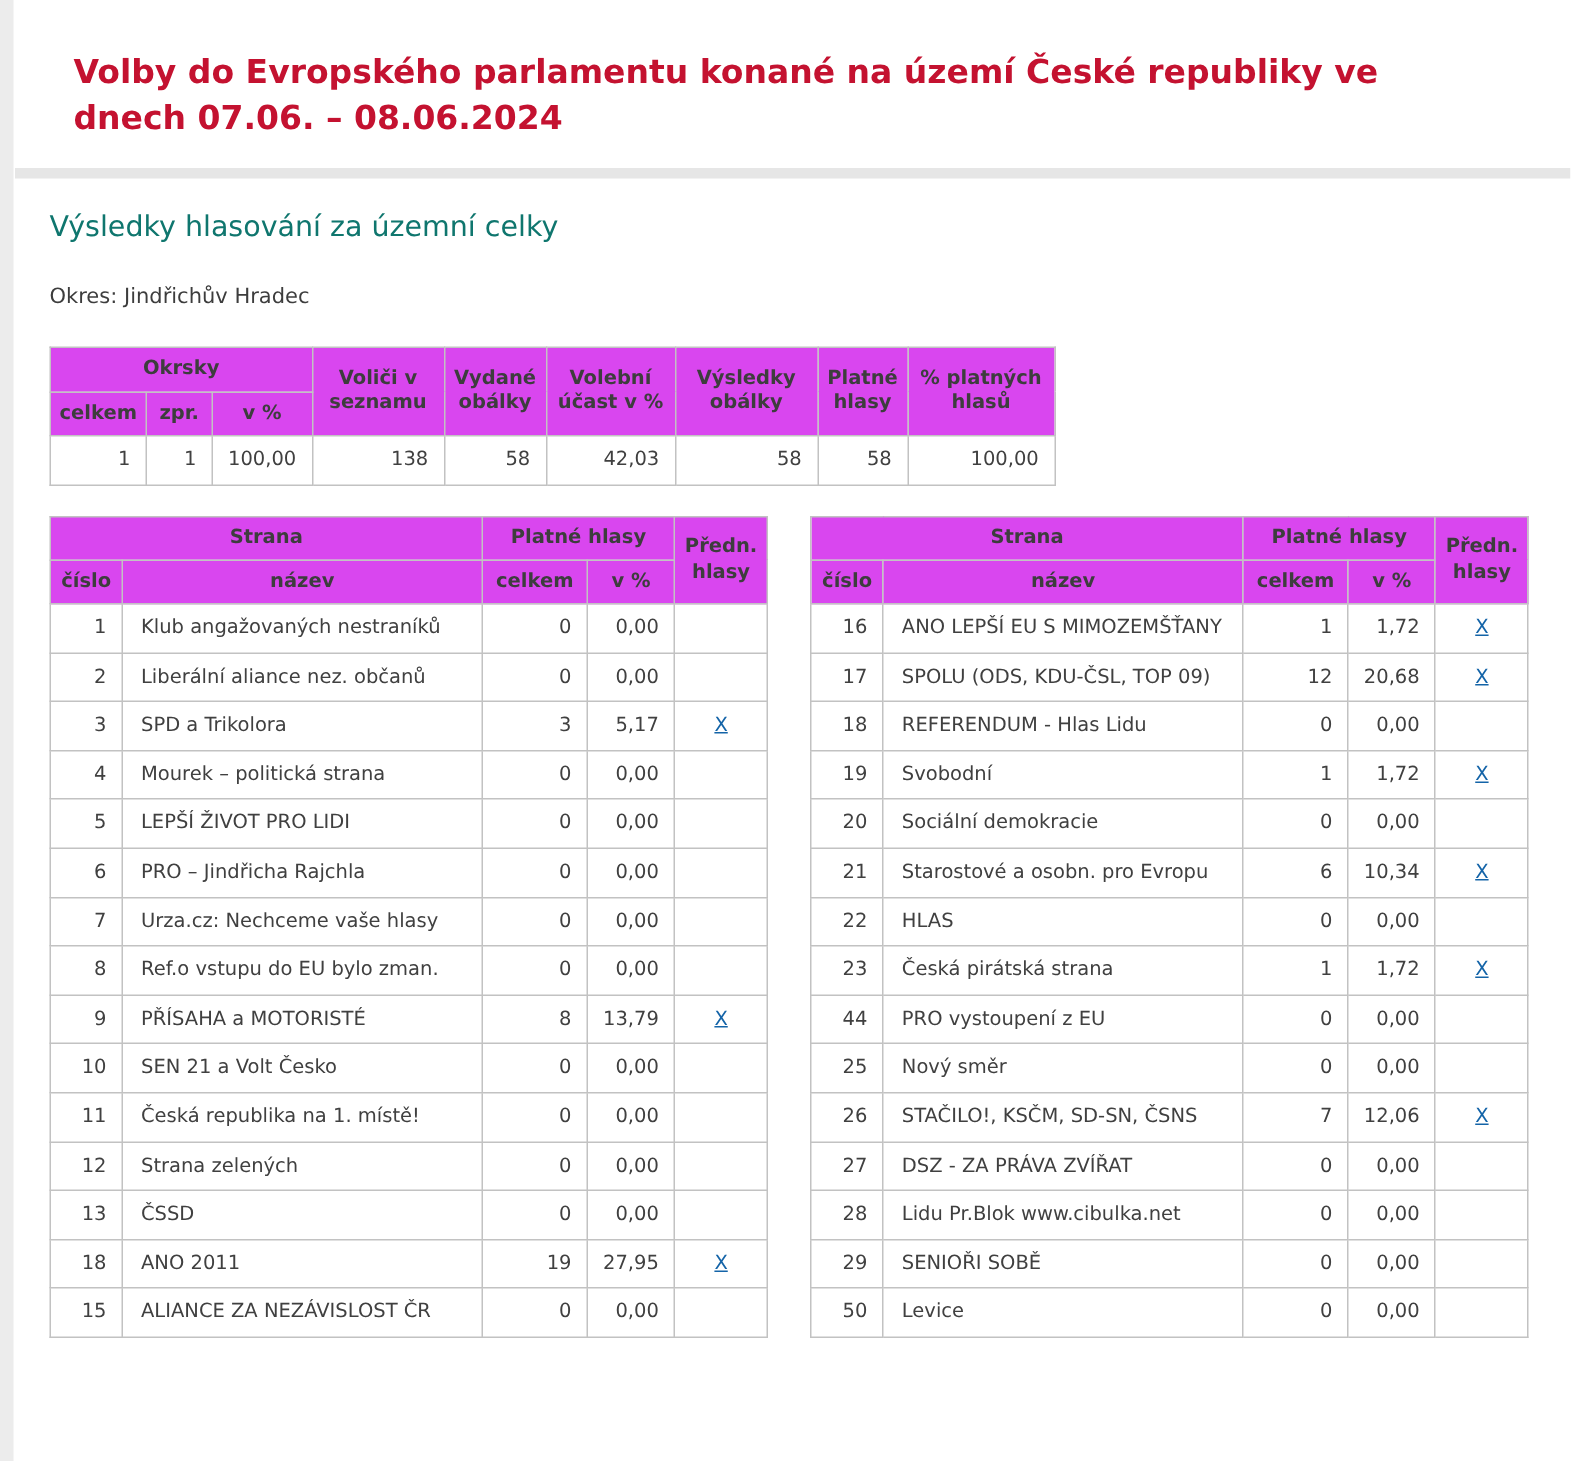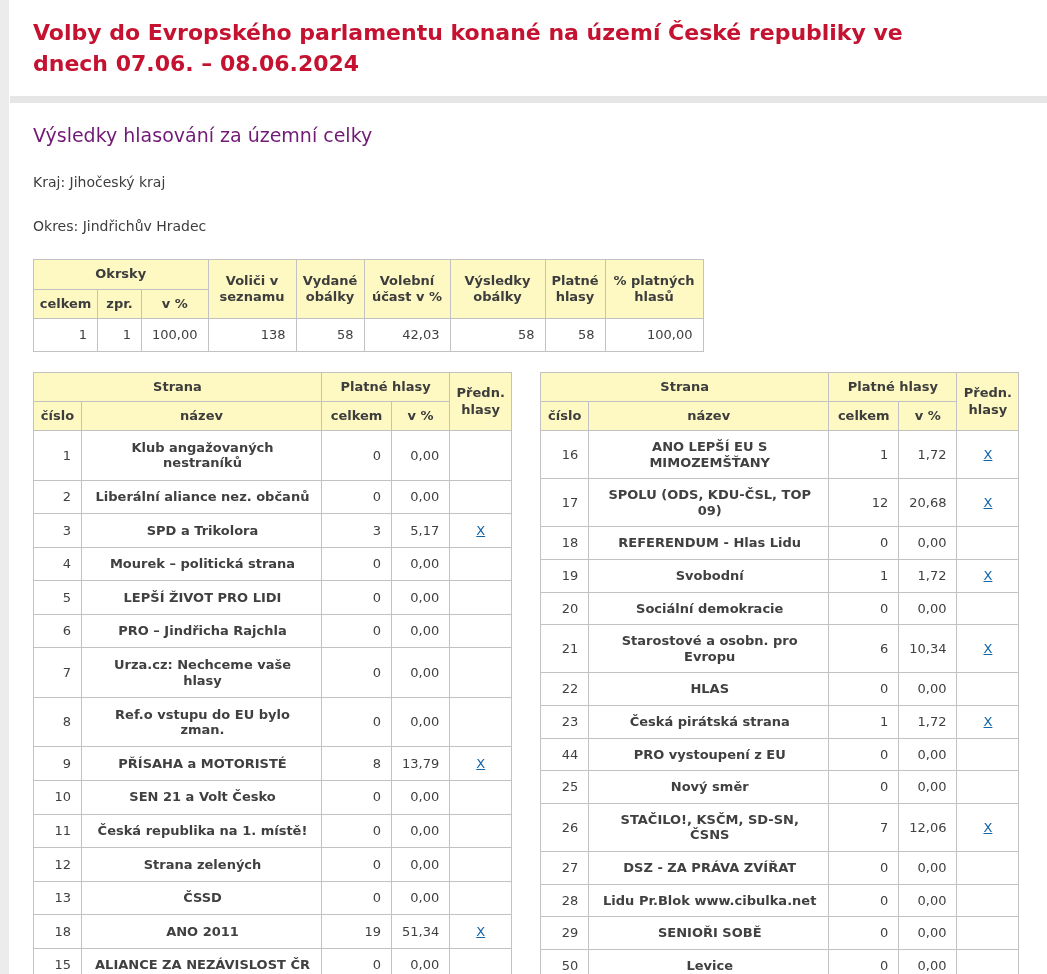--- a/index.html
+++ b/index.html
@@ -12,57 +12,57 @@
   }
   .frame-strip {
     position: absolute; left: 0; top: 0;
     width: 9px; height: 974px;
     background: #ececec;
   }
   .content { margin-left: 10px; min-height: 974px; }
   .inner { padding-left: 23px; padding-right: 20px; }
 
   .page-title {
-    margin: 0; padding-top: 17px;
+    margin: 16px; padding-top: 17px;
     max-width: 952px;
     font-size: 22px; font-weight: bold; line-height: 1.42;
     color: #c41230;
   }
   .divider {
     margin-top: 17px;
     height: 7px; width: 100%;
     background: #e6e6e6;
   }
   .subtitle {
     margin: 0; padding-top: 21px;
-    font-size: 19px; font-weight: normal; color: #701a75;
+    font-size: 19px; font-weight: normal; color: #0f766e;
   }
   .region-line { margin: 0; padding-top: 28px; font-size: 14px; color: #3d3d3d; }
 
   table {
     border-collapse: collapse;
     table-layout: fixed;
     font-size: 13px;
   }
   th, td { border: 1px solid #c2c2c2; }
   th {
-    background: #fef9c3;
+    background: #d946ef;
     font-weight: bold; color: #3d3d3d;
     padding: 6px 5px;
     text-align: center; vertical-align: middle;
     line-height: 1.25;
   }
   td {
     background: #ffffff;
     padding: 8px 10px;
     vertical-align: middle;
     line-height: 1.2;
   }
   td.r { text-align: right; }
-  td.l { text-align: center; padding-left: 12px; font-weight: bold; }
+  td.l { text-align: left; padding-left: 12px; }
   td.c { text-align: center; }
 
   .summary-table { margin-top: 25px; }
   .party-area { display: flex; gap: 28px; margin-top: 20px; padding-bottom: 19px; }
   .party-table th.predn { line-height: 1.35; }
 
   a.pref-x {
     color: #1464a8;
     text-decoration: underline;
     cursor: pointer;
@@ -76,21 +76,20 @@
 <div class="content">
   <div class="inner">
     <h1 class="page-title">Volby do Evropského parlamentu konané na území České republiky ve dnech 07.06. – 08.06.2024</h1>
   </div>
 
   <div class="divider"></div>
 
   <div class="inner">
     <h2 class="subtitle">Výsledky hlasování za územní celky</h2>
 
-    <p class="region-line"><span>Kraj:</span> <span>Jihočeský kraj</span></p>
     <p class="region-line"><span>Okres:</span> <span>Jindřichův Hradec</span></p>
 
     <table class="summary-table">
       <colgroup>
         <col style="width:64px">
           <col style="width:44px">
           <col style="width:48px">
         <col style="width:88px">
           <col style="width:68px">
           <col style="width:86px">
@@ -241,21 +240,21 @@
               <td class="r">13</td>
               <td class="l">ČSSD</td>
               <td class="r">0</td>
               <td class="r">0,00</td>
               <td class="c"></td>
             </tr>
             <tr>
               <td class="r">18</td>
               <td class="l">ANO 2011</td>
               <td class="r">19</td>
-              <td class="r">51,34</td>
+              <td class="r">27,95</td>
               <td class="c"><a href="#" class="pref-x">X</a></td>
             </tr>
             <tr>
               <td class="r">15</td>
               <td class="l">ALIANCE ZA NEZÁVISLOST ČR</td>
               <td class="r">0</td>
               <td class="r">0,00</td>
               <td class="c"></td>
             </tr>
           </tbody>

